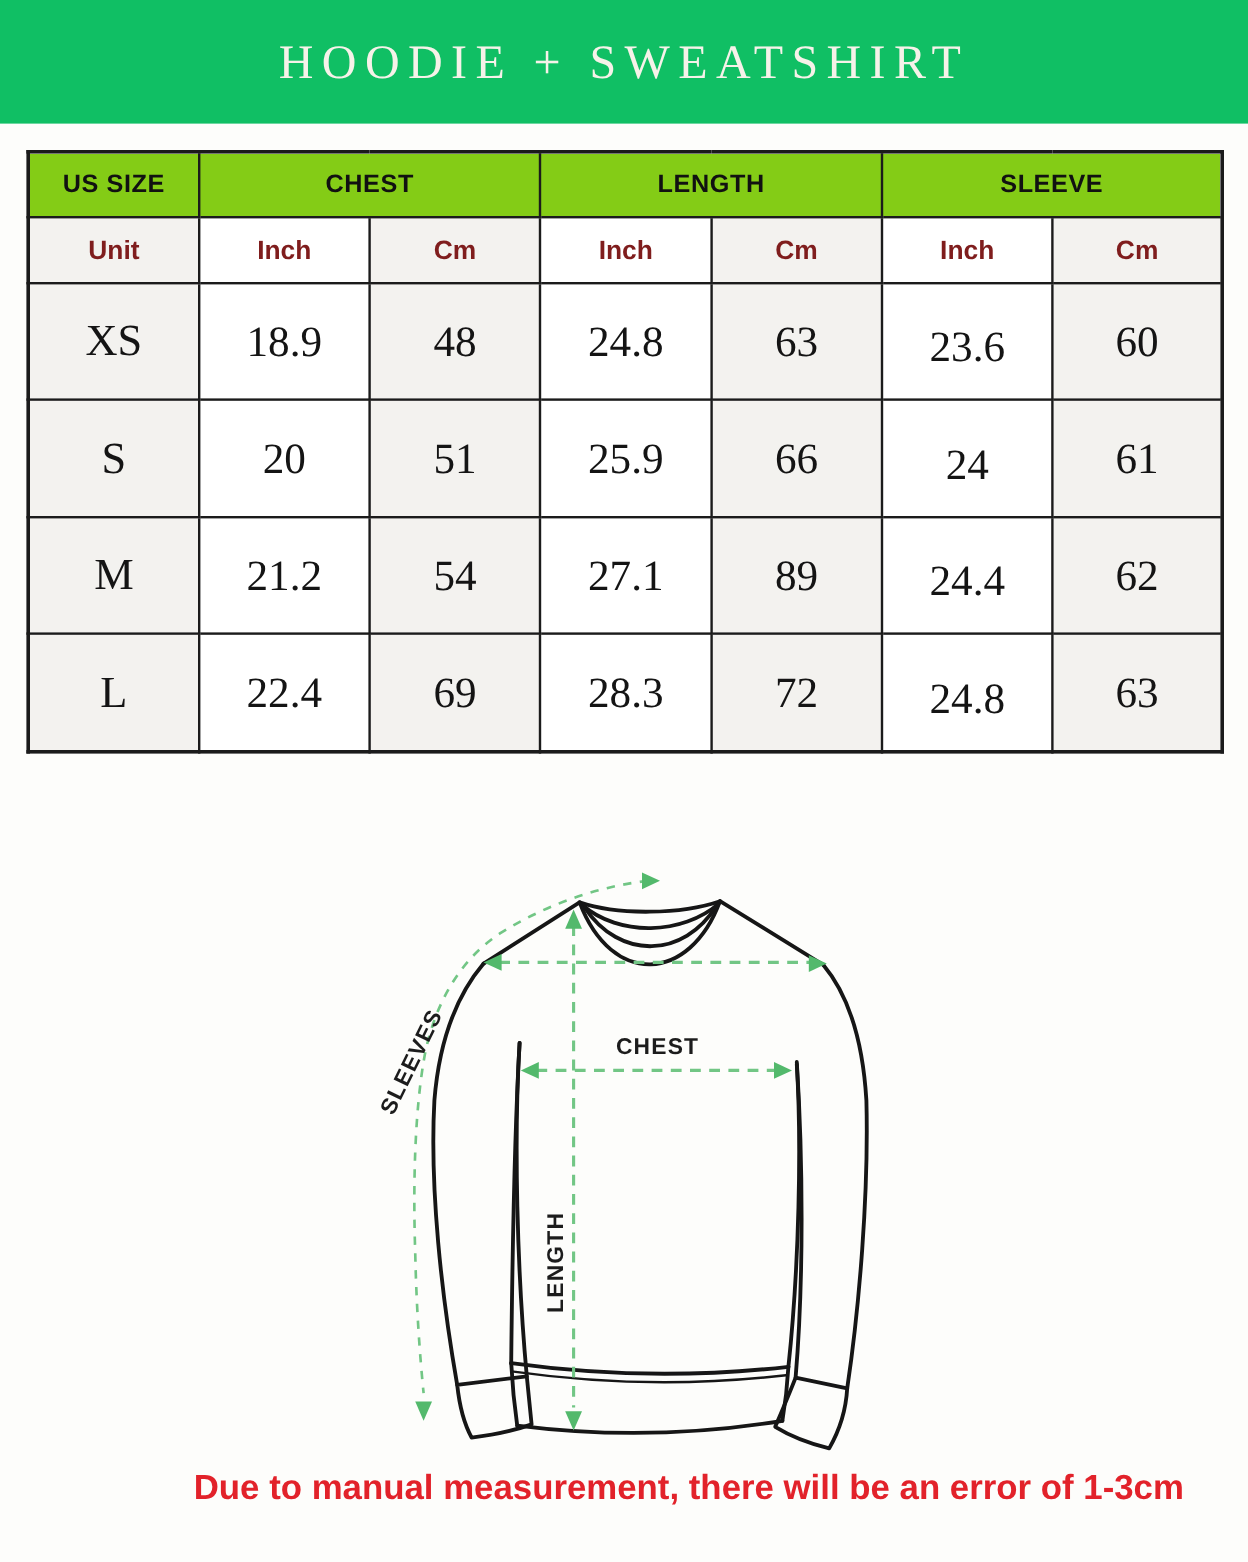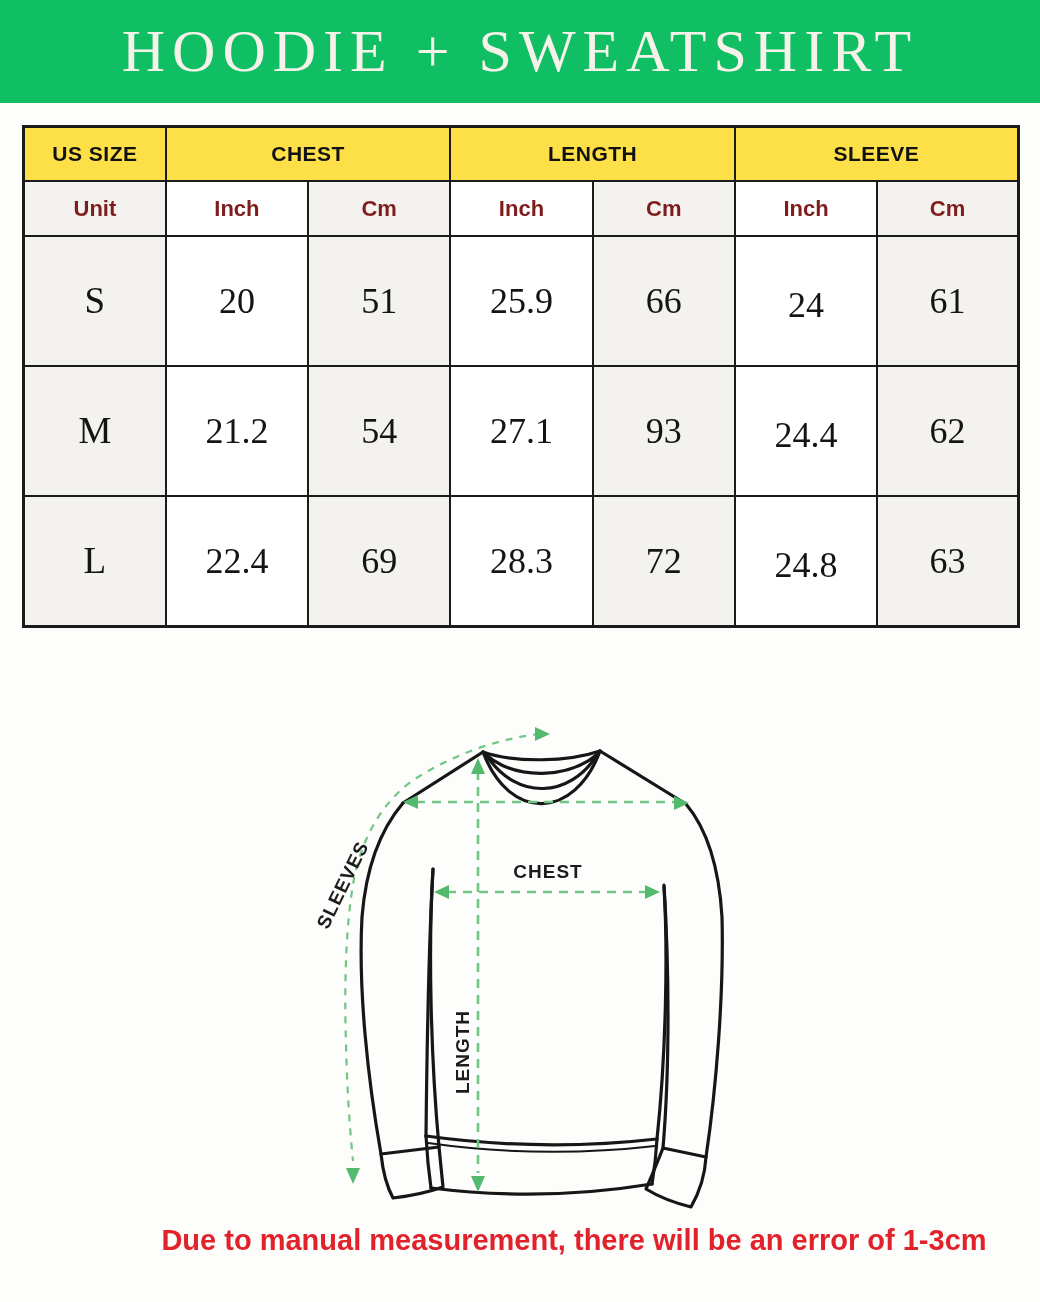--- a/index.html
+++ b/index.html
@@ -2,31 +2,31 @@
 <html><head>
 <meta charset="utf-8">
 <style>
   html,body{margin:0;padding:0;background:#ffffff;}
   .page{position:relative;width:1040px;height:1302px;background:#fdfdfb;overflow:hidden;
         font-family:"Liberation Sans",sans-serif;}
 
   
   .banner{position:absolute;left:0;top:0;width:1040px;height:103px;background:#10bf64;
           display:flex;align-items:center;justify-content:center;}
-  .banner .title{font-family:"Liberation Serif","DejaVu Serif",serif;font-size:60px;
+  .banner .title{font-family:"Liberation Serif","DejaVu Serif",serif;font-size:40px;
           color:#f6f2e9;letter-spacing:7px;white-space:nowrap;font-weight:400;}
 
   
   .size-table{position:absolute;left:22px;top:125px;width:998px;height:503px;
           border-collapse:collapse;table-layout:fixed;background:#ffffff;
           border:3px solid #1b1b1b;}
   .size-table th,.size-table td{border:2.5px solid #1b1b1b;text-align:center;
           vertical-align:middle;padding:0;overflow:hidden;}
   .group-row th{height:52px;font:700 21px "Liberation Sans",sans-serif;
-          letter-spacing:.5px;color:#111;background:#fde047;}
+          letter-spacing:.5px;color:#111;background:#84cc16;}
   .unit-row th{height:53px;font:700 22px "Liberation Sans",sans-serif;color:#7f1d1d;}
   .size-table tbody td{height:52px;font:400 36px "Liberation Serif",serif;color:#141414;}
   .size-table tbody td.size{font-size:37px;}
   .unit-row th:nth-child(odd),
   .size-table tbody td:nth-child(odd){background:#f3f2ef;}
   .unit-row th:nth-child(even),
   .size-table tbody td:nth-child(even){background:#ffffff;}
   .size-table tbody td:nth-child(6){padding-top:9px;}
 
   
@@ -68,34 +68,43 @@
         <th>Inch</th>
         <th>Cm</th>
         <th>Inch</th>
         <th>Cm</th>
         <th>Inch</th>
         <th>Cm</th>
       </tr>
     </thead>
     <tbody>
       <tr>
+        <td class="size">XS</td>
+        <td>18.9</td>
+        <td>48</td>
+        <td>24.8</td>
+        <td>63</td>
+        <td>23.6</td>
+        <td>60</td>
+      </tr>
+      <tr>
         <td class="size">S</td>
         <td>20</td>
         <td>51</td>
         <td>25.9</td>
         <td>66</td>
         <td>24</td>
         <td>61</td>
       </tr>
       <tr>
         <td class="size">M</td>
         <td>21.2</td>
         <td>54</td>
         <td>27.1</td>
-        <td>93</td>
+        <td>89</td>
         <td>24.4</td>
         <td>62</td>
       </tr>
       <tr>
         <td class="size">L</td>
         <td>22.4</td>
         <td>69</td>
         <td>28.3</td>
         <td>72</td>
         <td>24.8</td>

